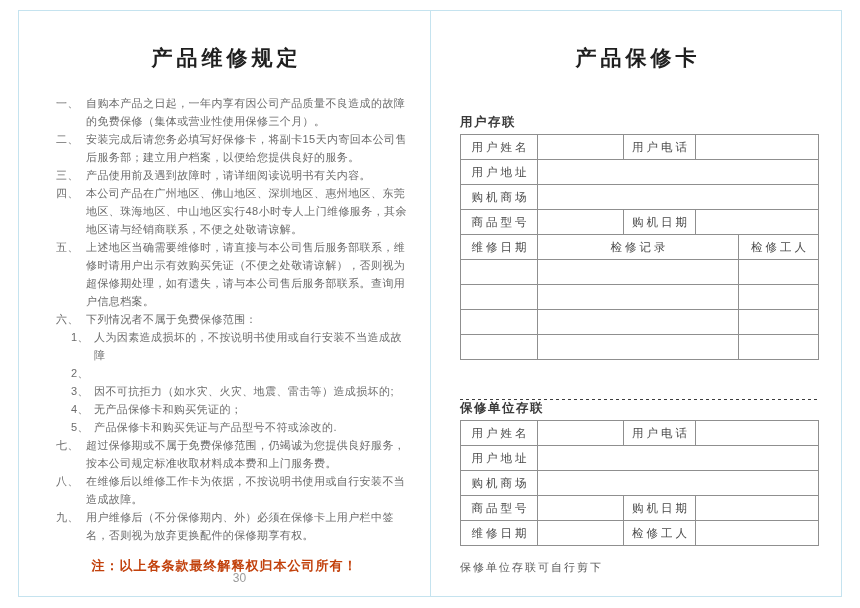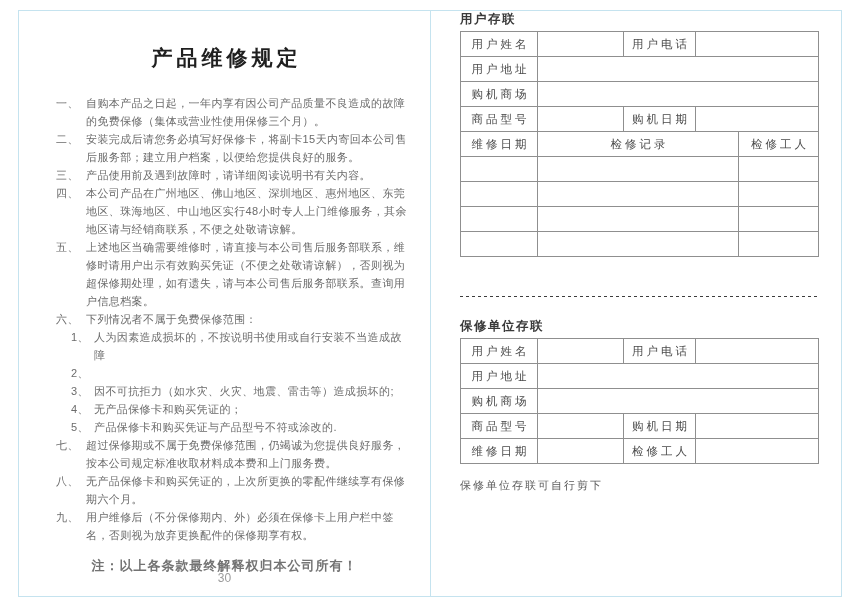--- a/index.html
+++ b/index.html
@@ -18,31 +18,31 @@
 
   
   .rules { margin:22px 17px 0 37px; font-size:11px; line-height:18px; color:#6b6b6b;
            letter-spacing:0.4px; }
   .rule { display:flex; }
   .rule .num { flex:0 0 30px; }
   .rule .txt { flex:1; }
   .rule.sub { padding-left:15px; }
   .rule.sub .num { flex:0 0 23px; }
   .final-note { margin-top:13px; text-align:center; font-size:13px; font-weight:bold;
-                color:#737373; letter-spacing:1px; }
-
-  .pagenum { position:absolute; bottom:11px; left:0; width:100%; text-align:center;
+                color:#c2410c; letter-spacing:1px; }
+
+  .pagenum { position:absolute; bottom:11px; left:15px; width:100%; text-align:center;
              font-size:12px; color:#9b9b9b; }
 
   
   .right-body { margin:0 23px 0 29px; }
   .section-label { font-size:12.5px; font-weight:bold; color:#3a3a3a; letter-spacing:1.5px;
                    margin-bottom:3px; }
-  .label1 { }
-  .label2 { margin-top:21px; }
+  .label1 { margin-top:42px; }
+  .label2 { }
   table { width:100%; border-collapse:collapse; table-layout:fixed; }
   th, td { border:1px solid #8f8f8f; height:25px; padding:4px 2px; }
   th { font-size:11.5px; font-weight:normal; color:#4a4a4a; letter-spacing:3px;
        text-align:center; text-indent:3px; white-space:nowrap; }
   .cutline { margin-top:39px; height:1px;
              background:repeating-linear-gradient(90deg,#3c3c3c 0 3px,transparent 3px 6px); }
   .cut-note { margin-top:14px; text-align:left; font-size:11px; color:#5a5a5a;
               letter-spacing:2px; }
 </style>
 </head>
@@ -98,33 +98,34 @@
       <div class="rule sub">
         <span class="num">5、</span>
         <span class="txt">产品保修卡和购买凭证与产品型号不符或涂改的.</span>
       </div>
       <div class="rule">
         <span class="num">七、</span>
         <span class="txt">超过保修期或不属于免费保修范围，仍竭诚为您提供良好服务，按本公司规定标准收取材料成本费和上门服务费。</span>
       </div>
       <div class="rule">
         <span class="num">八、</span>
-        <span class="txt">无产品保修卡和购买凭证的，上次所更换的零配件继续享有保修期六个月。</span>
+        <span class="txt">在维修后以维修工作卡为依据，不按说明书使用或自行安装不当造成故障。</span>
       </div>
       <div class="rule">
         <span class="num">九、</span>
         <span class="txt">用户维修后（不分保修期内、外）必须在保修卡上用户栏中签名，否则视为放弃更换配件的保修期享有权。</span>
       </div>
     </div>
 
     <div class="final-note">注：以上各条款最终解释权归本公司所有！</div>
     <div class="pagenum">30</div>
   </div>
 
   <div class="page page-right">
+    <div class="page-title">产品保修卡</div>
 
     <div class="right-body">
 
       <div class="section-label label1">用户存联</div>
 
       <table class="user-table">
         <colgroup>
           <col style="width:77px">
             <col style="width:86px">
             <col style="width:72px">

